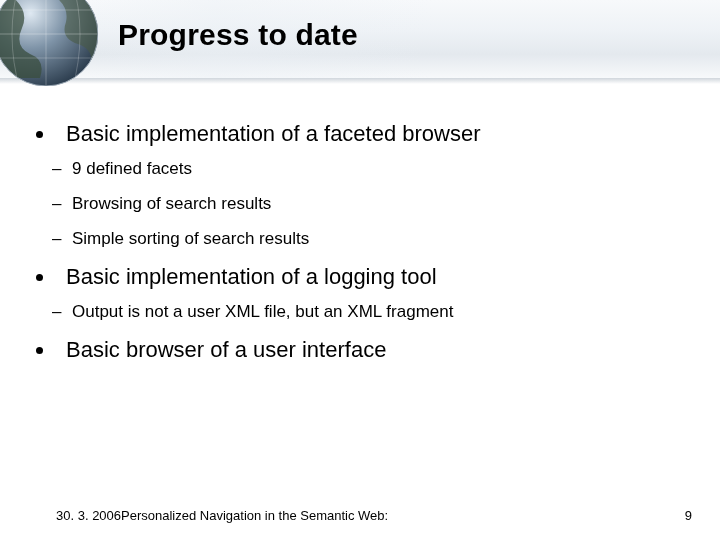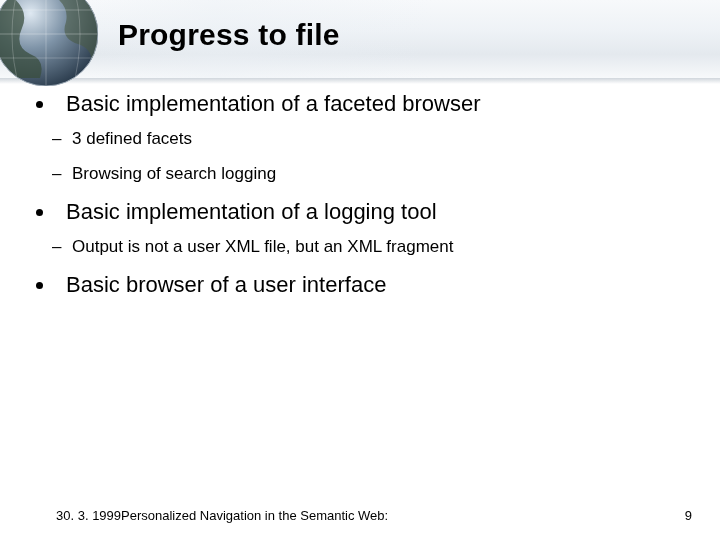--- a/index.html
+++ b/index.html
@@ -46,21 +46,21 @@
     position: absolute;
     top: 18px;
     left: 118px;
     font-size: 30px;
     font-weight: bold;
     letter-spacing: 0.2px;
     color: #000;
   }
   .body {
     position: absolute;
-    top: 90px;
+    top: 120px;
     left: 30px;
     right: 24px;
   }
   ul.lvl1 {
     list-style: disc;
     margin: 0;
     padding: 0 0 0 4px;
   }
   ul.lvl1 > li {
     font-size: 22px;
@@ -131,38 +131,39 @@
       <path d="M-10 34 L100 34" stroke="#ffffff" stroke-opacity="0.3" stroke-width="1"></path>
       <path d="M-10 58 L100 58" stroke="#ffffff" stroke-opacity="0.22" stroke-width="1"></path>
       <path d="M20 -20 Q4 34 20 90" stroke="#ffffff" stroke-opacity="0.22" stroke-width="1" fill="none"></path>
       <path d="M46 -20 L46 90" stroke="#ffffff" stroke-opacity="0.25" stroke-width="1"></path>
       <path d="M72 -20 Q88 34 72 90" stroke="#ffffff" stroke-opacity="0.22" stroke-width="1" fill="none"></path>
     </g>
     <circle cx="46" cy="34" r="52" fill="none" stroke="#9aa7b3" stroke-width="1"></circle>
   </svg>
 </div>
 
-<div class="title">Progress to file</div>
+<div class="title">Progress to date</div>
 
 <div class="body">
   <ul class="lvl1">
     <li><span>Basic implementation of a faceted browser</span>
       <ul class="lvl2">
-        <li>3 defined facets</li>
-        <li>Browsing of search logging</li>
+        <li>9 defined facets</li>
+        <li>Browsing of search results</li>
+        <li>Simple sorting of search results</li>
       </ul>
     </li>
     <li><span>Basic implementation of a logging tool</span>
       <ul class="lvl2">
         <li>Output is not a user XML file, but an XML fragment</li>
       </ul>
     </li>
     <li><span>Basic browser of a user interface</span></li>
   </ul>
 </div>
 
 <div class="footer">
-  <div class="date">30. 3. 1999</div>
+  <div class="date">30. 3. 2006</div>
   <div class="center">
     <span>Personalized Navigation in the Semantic Web:</span><br>
   </div>
   <div class="pagenum">9</div>
 </div>
 
 </body></html>

